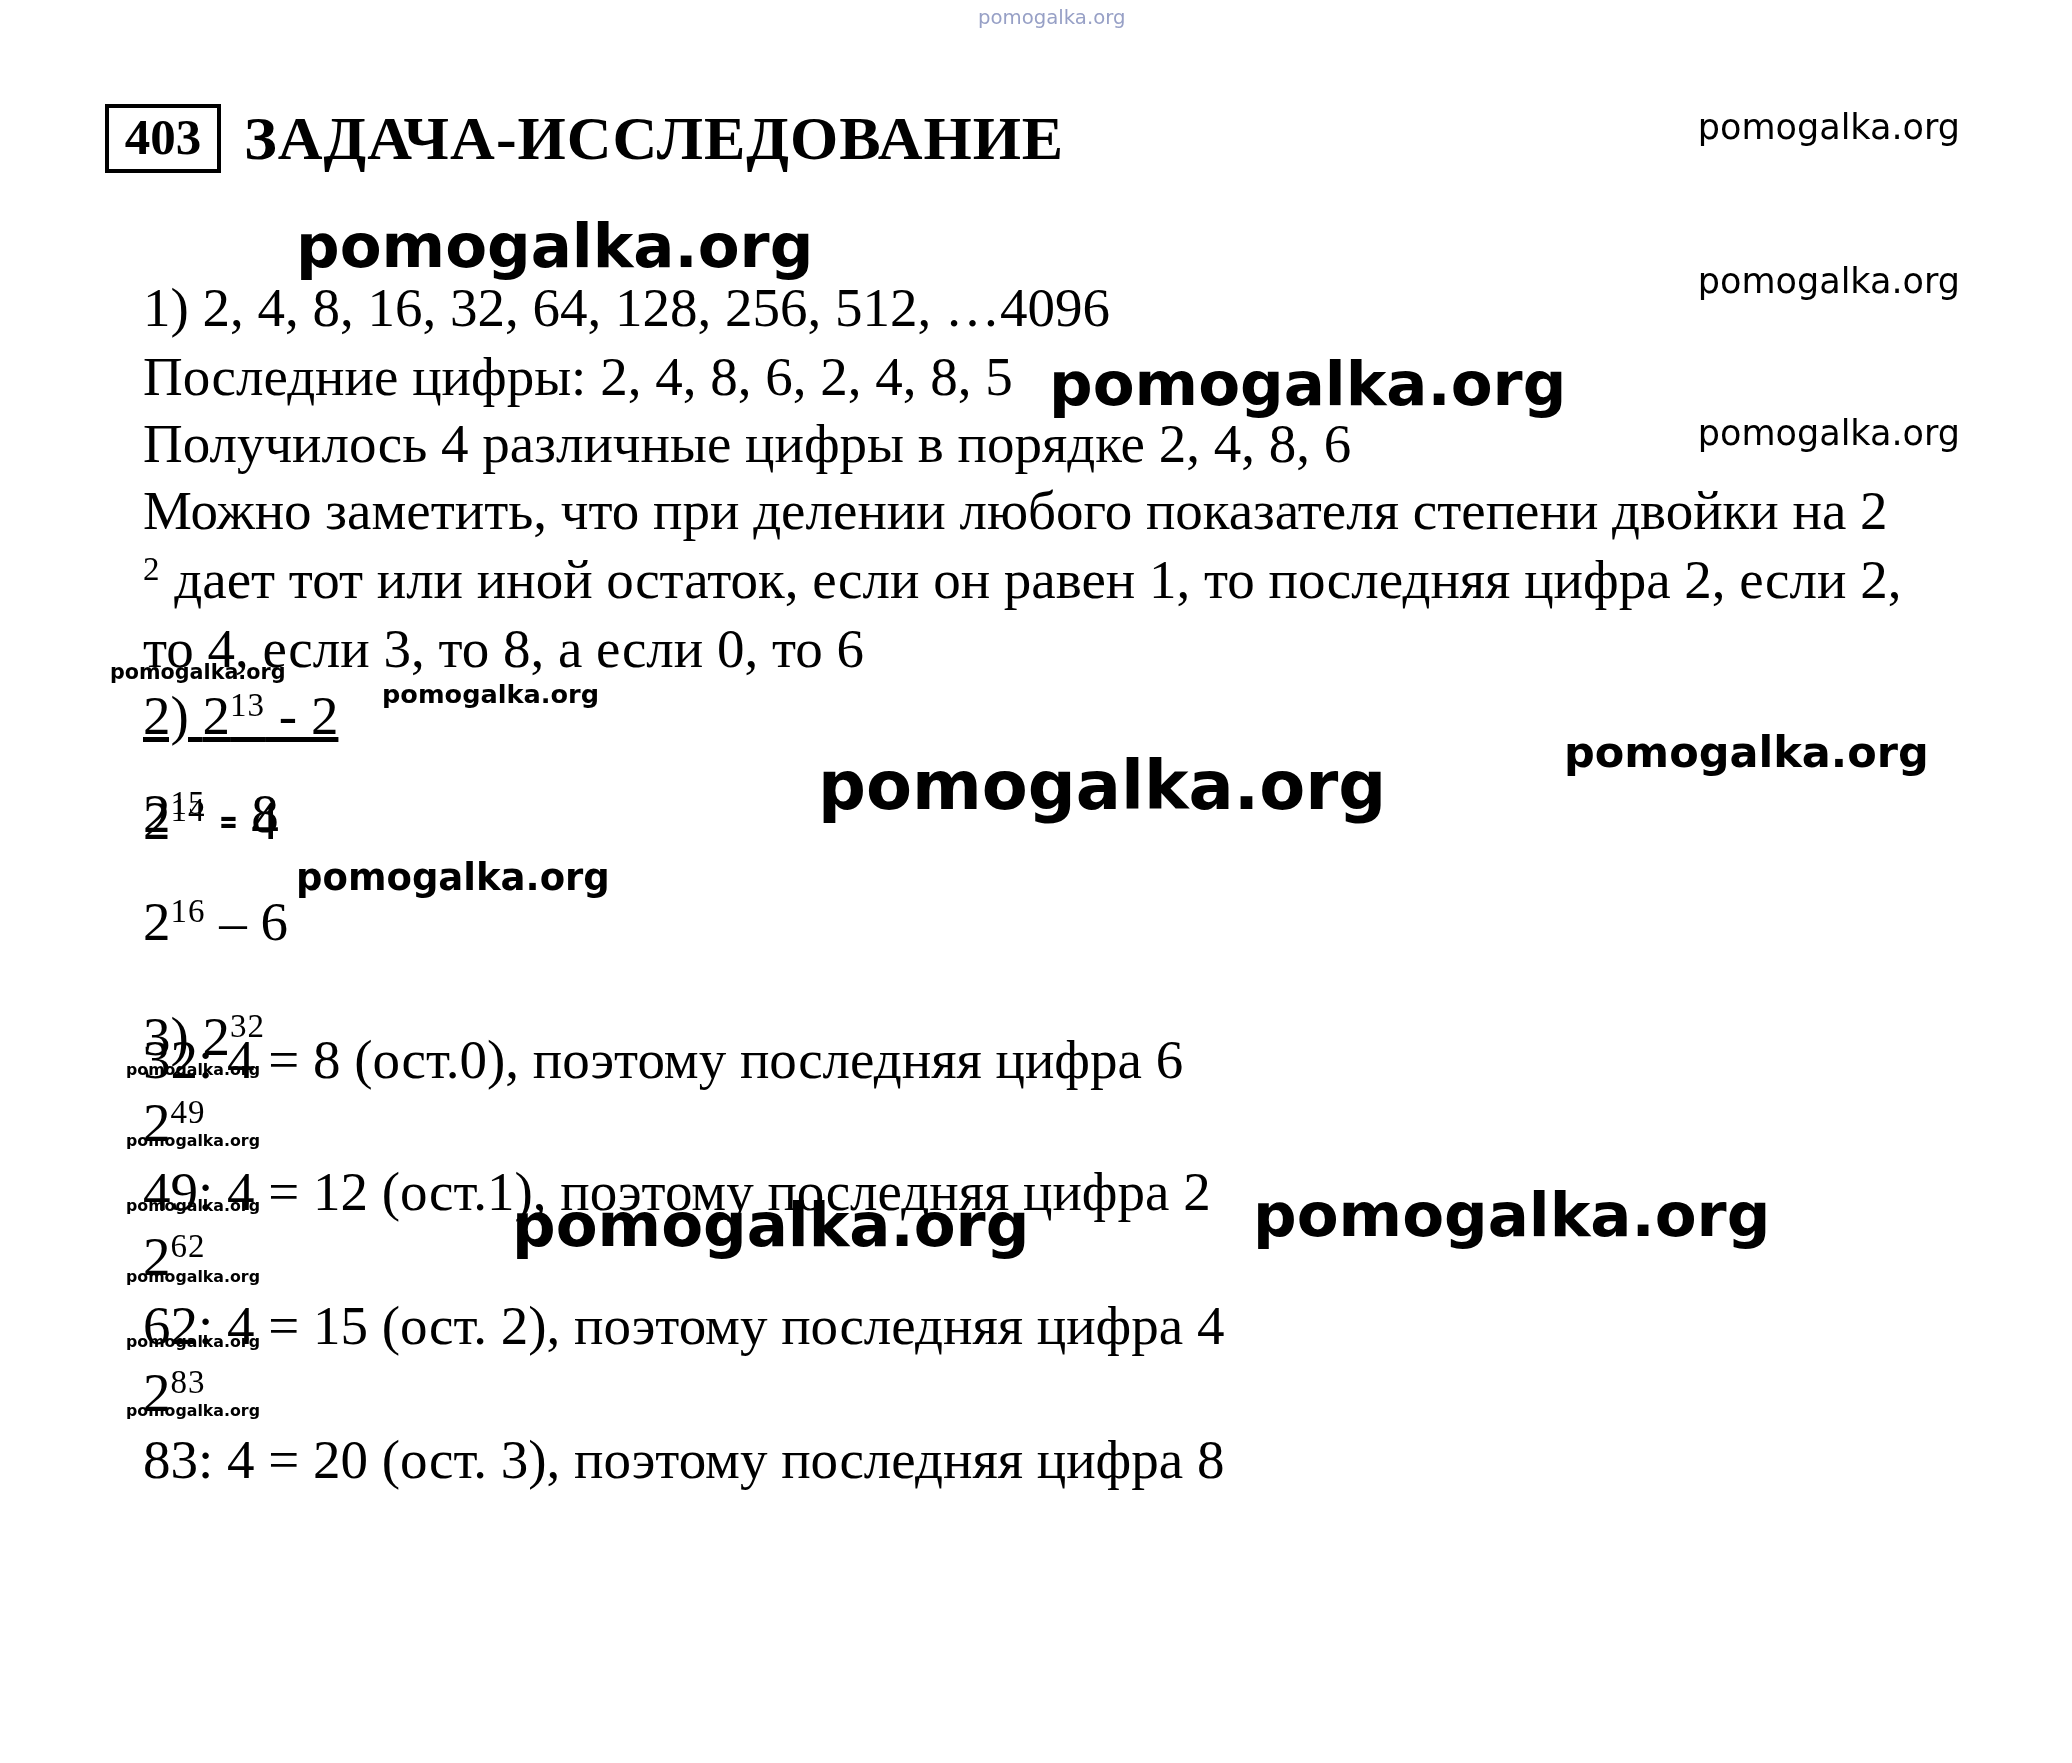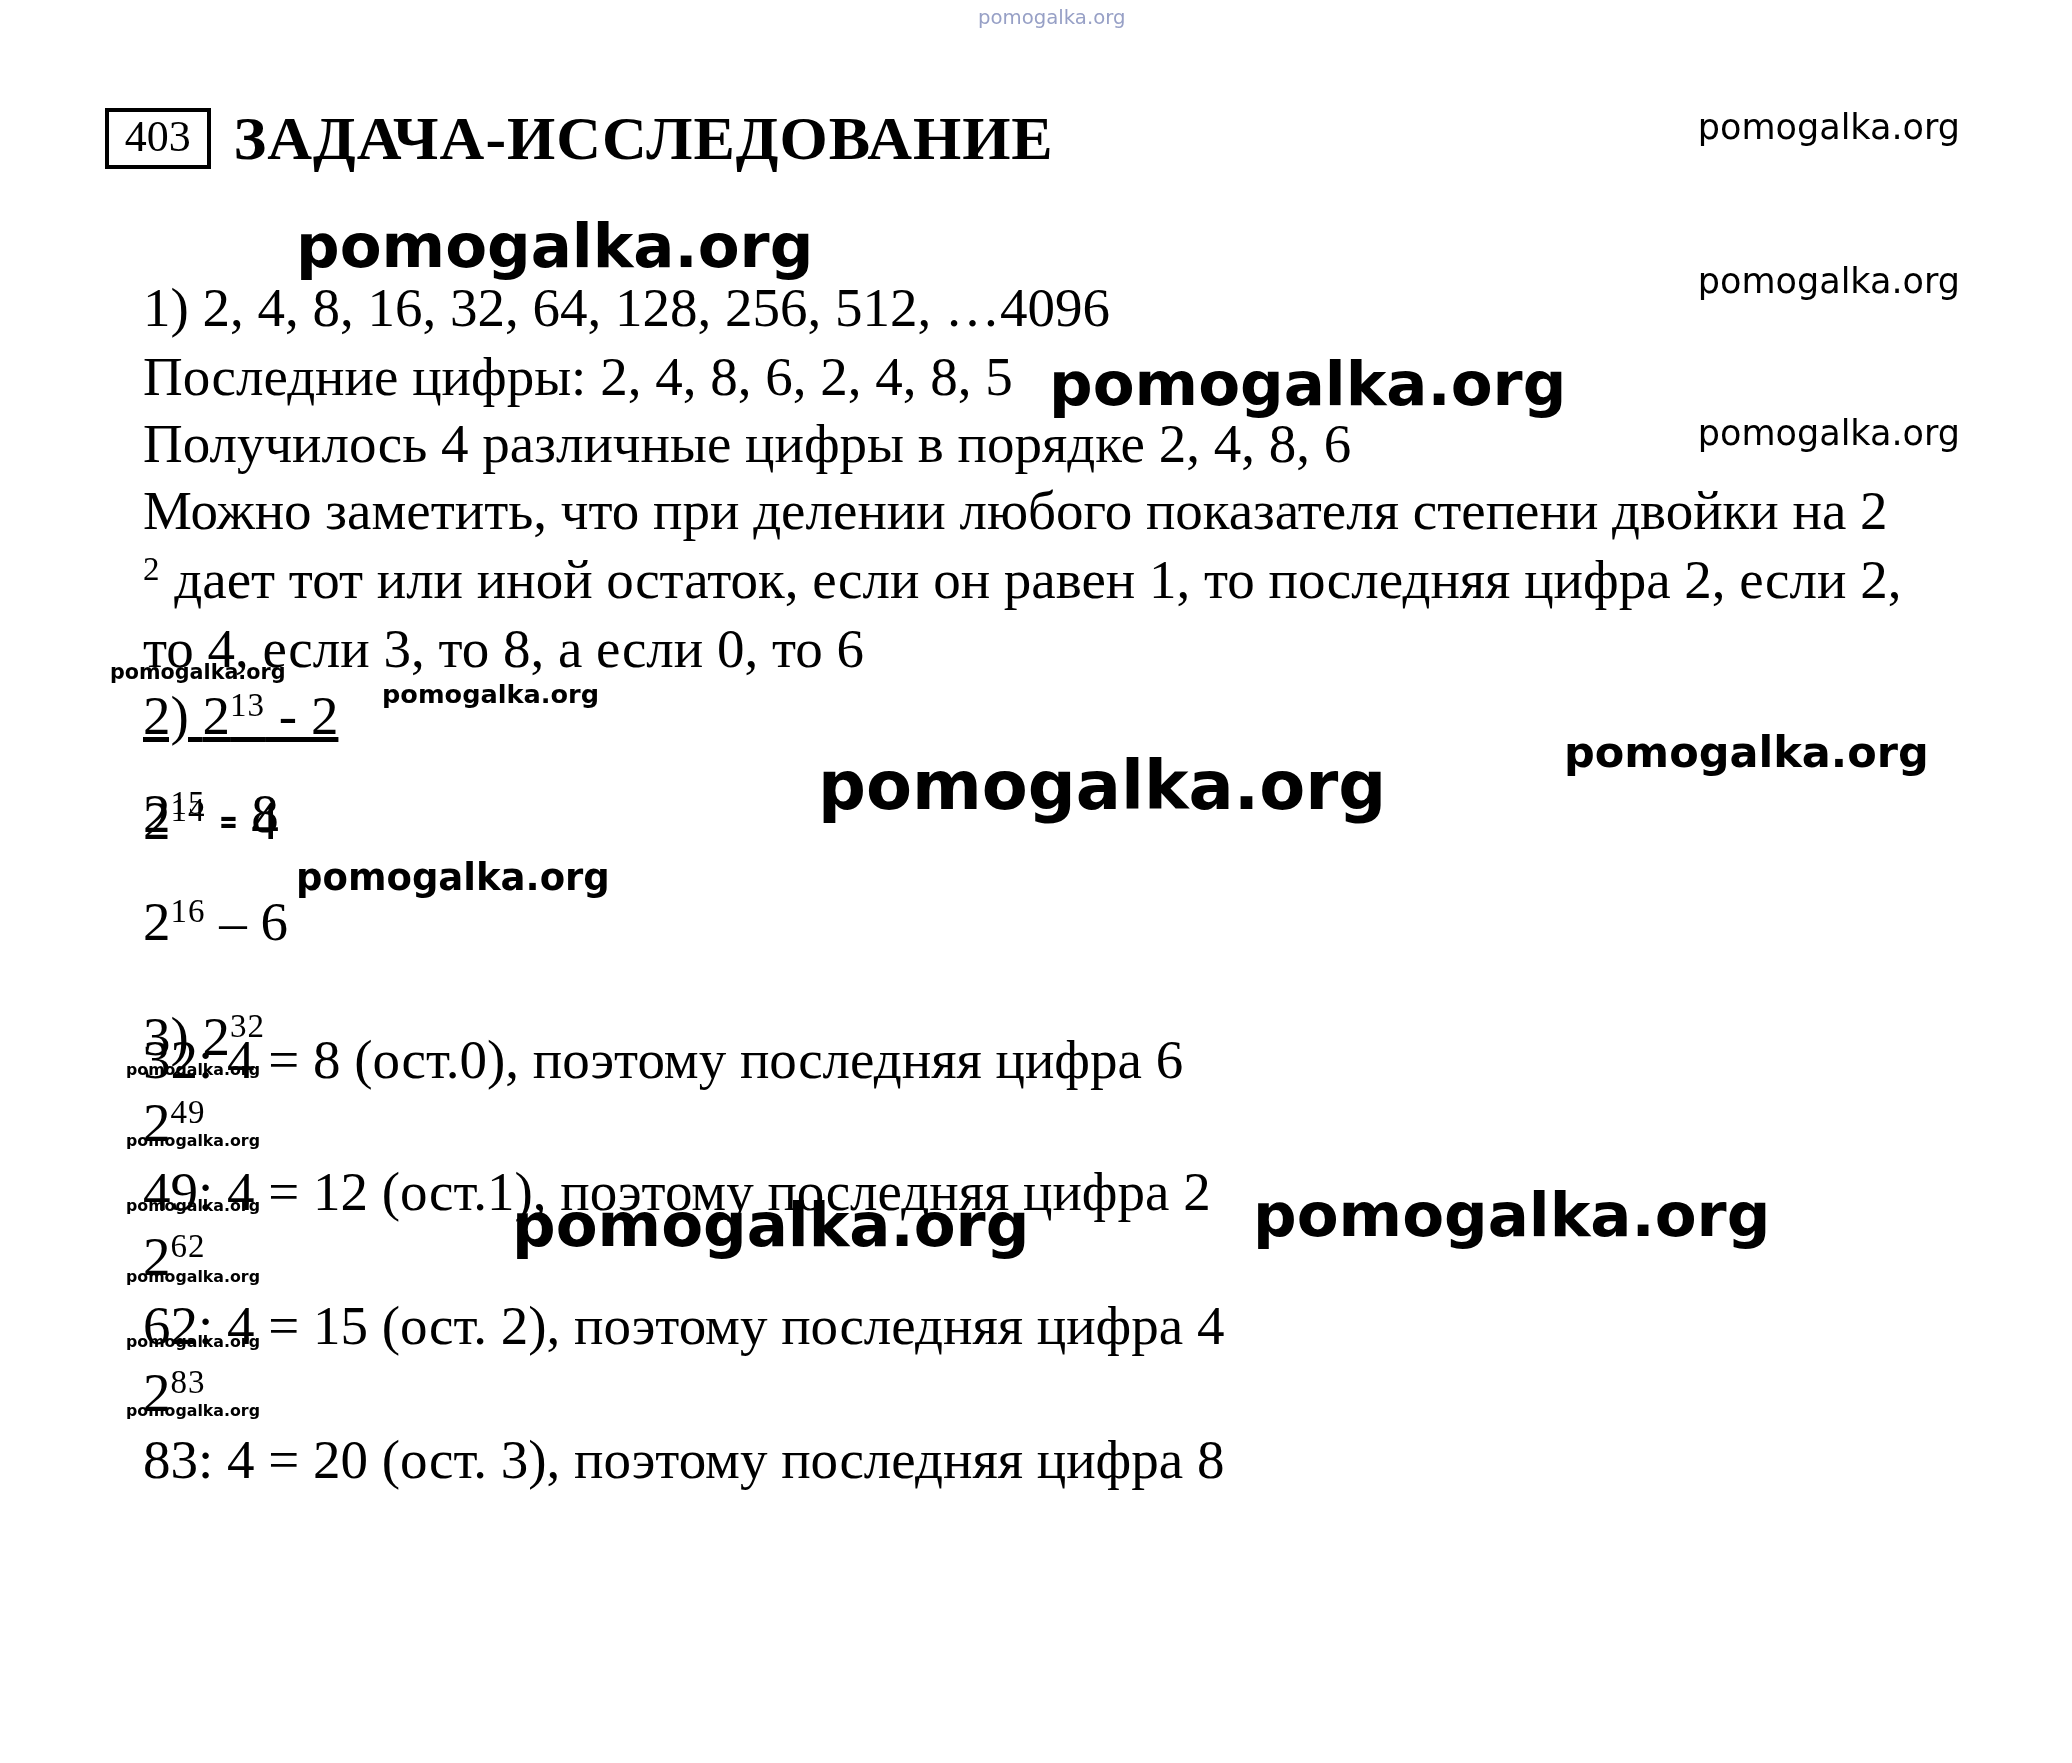--- a/index.html
+++ b/index.html
@@ -27,22 +27,22 @@
   .header-row{
     position:absolute;
     left:105px;
     top:103px;
     white-space:nowrap;
   }
   .num-box{
     display:inline-block;
     border:4.9px solid #000;
     padding:0 15.8px 2px 15.8px;
-    font-weight:normal;
-    font-size:44px;
+    font-weight:bold;
+    font-size:51px;
     line-height:1.15;
     vertical-align:middle;
   }
   .header-title{
     display:inline-block;
     margin-left:19px;
     font-weight:bold;
     font-size:62px;
     vertical-align:middle;
     letter-spacing:1px;

